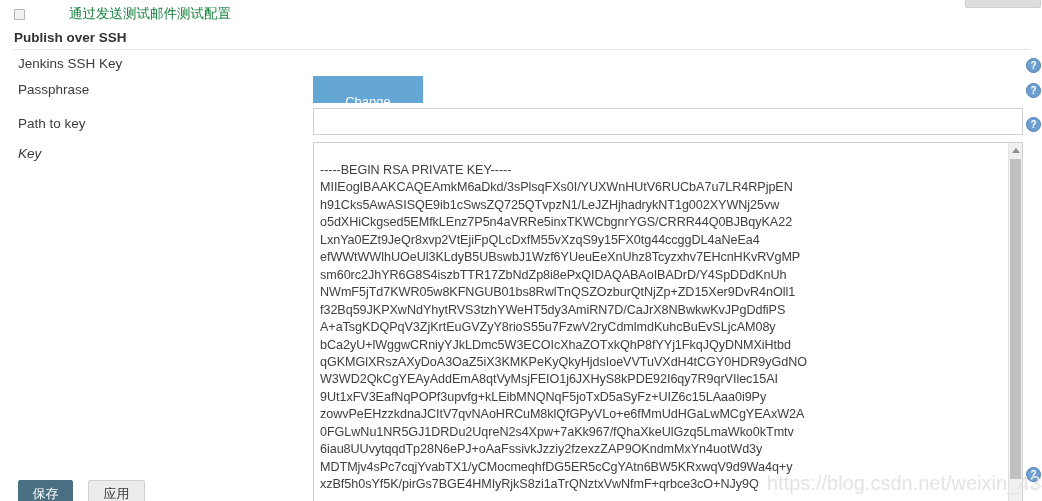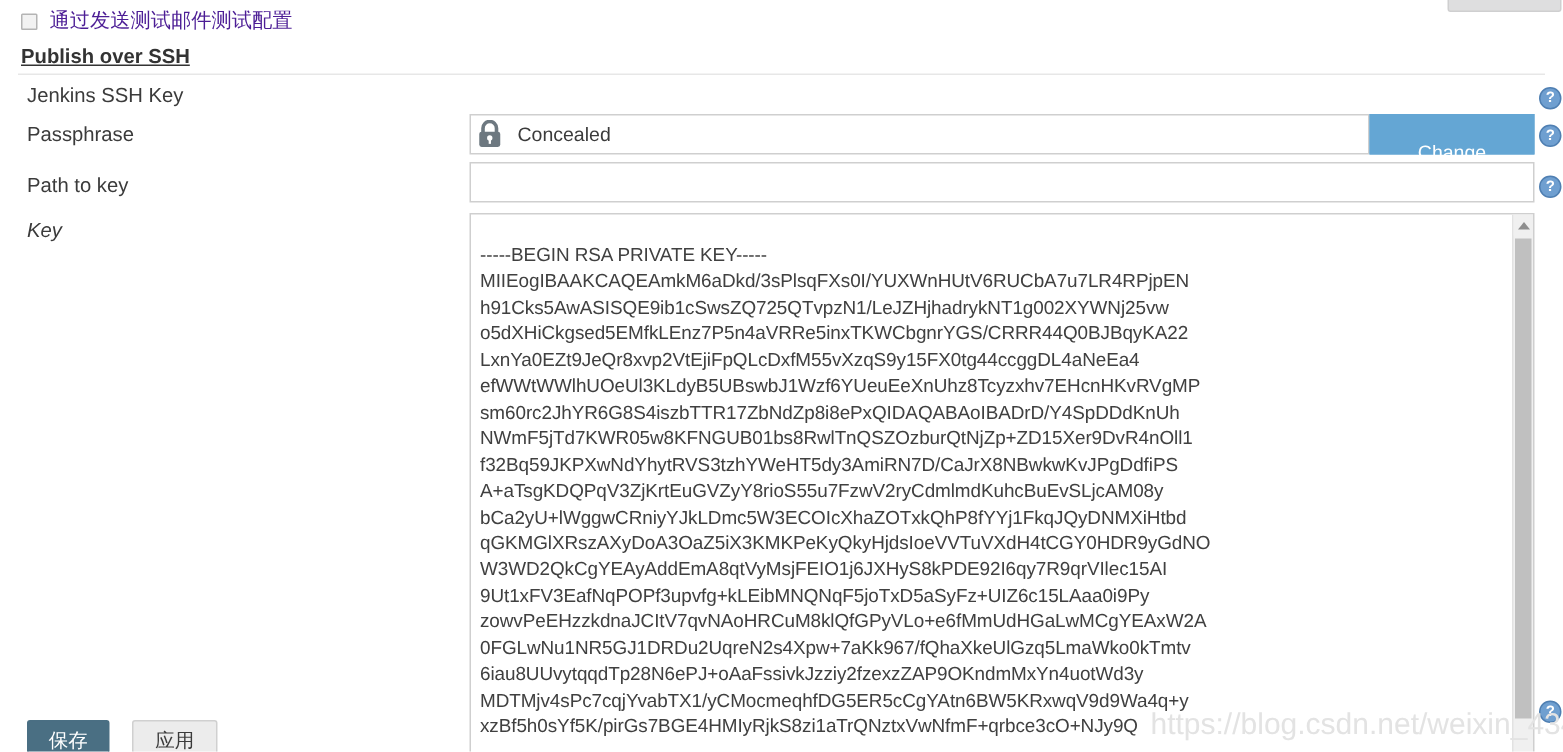--- a/index.html
+++ b/index.html
@@ -43,33 +43,33 @@
     width: 11px;
     height: 11px;
     border: 1px solid #b4b4b4;
     background: #f2f2f2;
     border-radius: 1px;
     box-sizing: border-box;
     flex: none;
   }
   .checkbox-row .cb-label {
     font-size: 13.5px;
-    color: #4c1d95;
+    color: #15803d;
     white-space: nowrap;
+    margin-left: 36px;
   }
 
   
   .section-heading {
     position: absolute;
     top: 30px;
     left: 14px;
     font-size: 13.5px;
     font-weight: bold;
     color: #333333;
-    text-decoration: underline;
   }
   .section-rule {
     position: absolute;
     top: 49px;
     left: 12px;
     width: 1018px;
     height: 1px;
     background: #e7e7e7;
   }
 
@@ -318,29 +318,20 @@
   <div class="row" id="row-jenkins-key">
     <span class="lbl">Jenkins SSH Key</span>
     <span class="help">?</span>
   </div>
 
   <div class="row" id="row-passphrase">
     <span class="lbl">Passphrase</span>
     <span class="help">?</span>
   </div>
   <div class="passphrase-wrap">
-    <div class="passphrase-field">
-      <svg class="lock-icon" viewBox="0 0 17 19">
-        <path d="M4 8 V5.5 A4.5 4.5 0 0 1 13 5.5 V8" fill="none" stroke="#6d7880" stroke-width="2.4"></path>
-        <rect x="1.5" y="7.8" width="14" height="10.2" rx="1.6" fill="#6d7880"></rect>
-        <circle cx="8.5" cy="12" r="1.8" fill="#ffffff"></circle>
-        <rect x="7.8" y="12.3" width="1.5" height="3.6" fill="#ffffff"></rect>
-      </svg>
-      <span class="concealed-text">Concealed</span>
-    </div>
     <button class="change-pw-btn">Change Password</button>
   </div>
 
   <div class="row" id="row-path">
     <span class="lbl">Path to key</span>
     <span class="help">?</span>
   </div>
   <input class="path-input" type="text" value="" style="">
 
   <div class="row" id="row-key">

